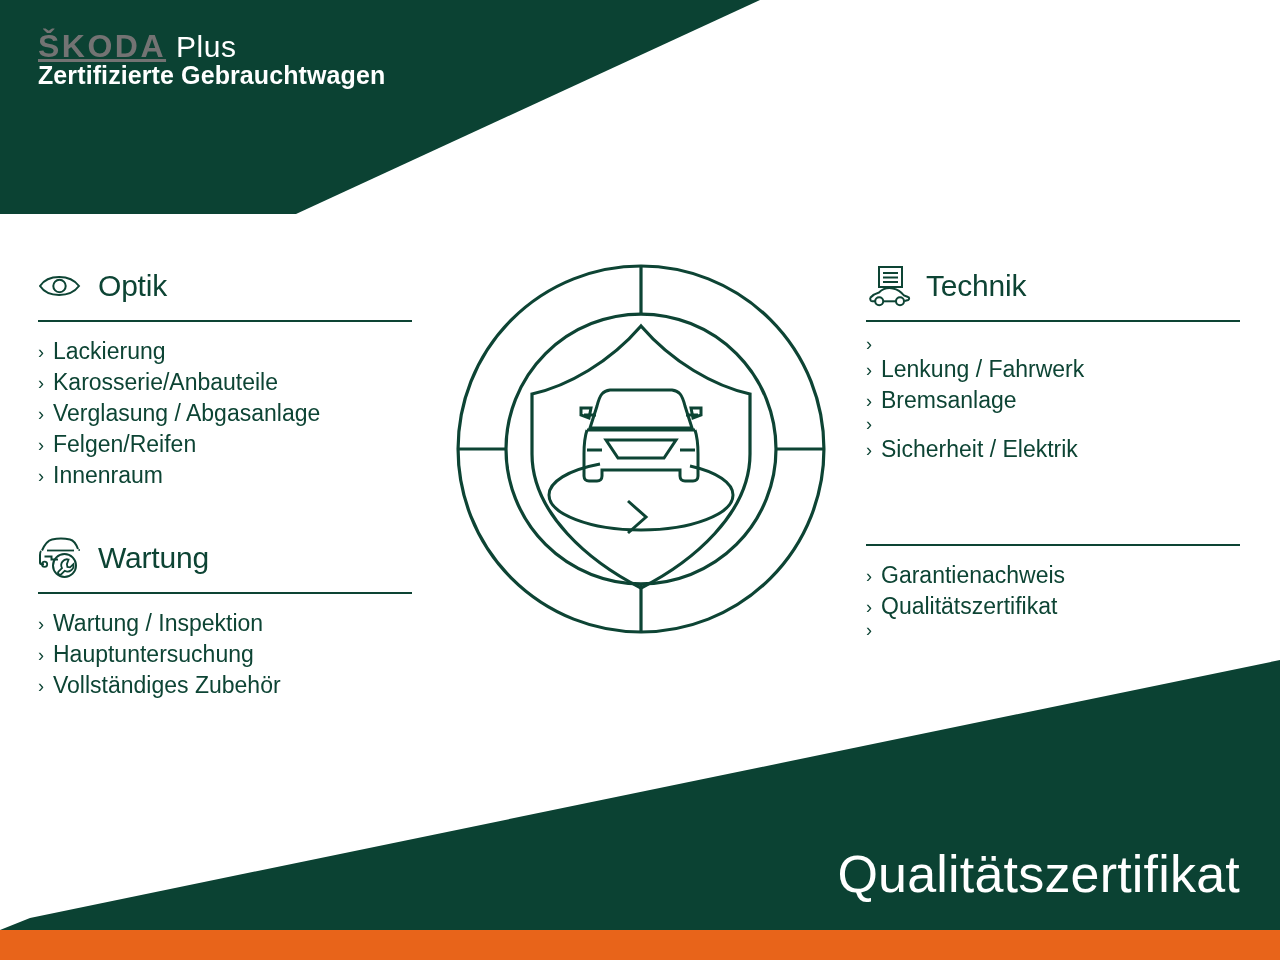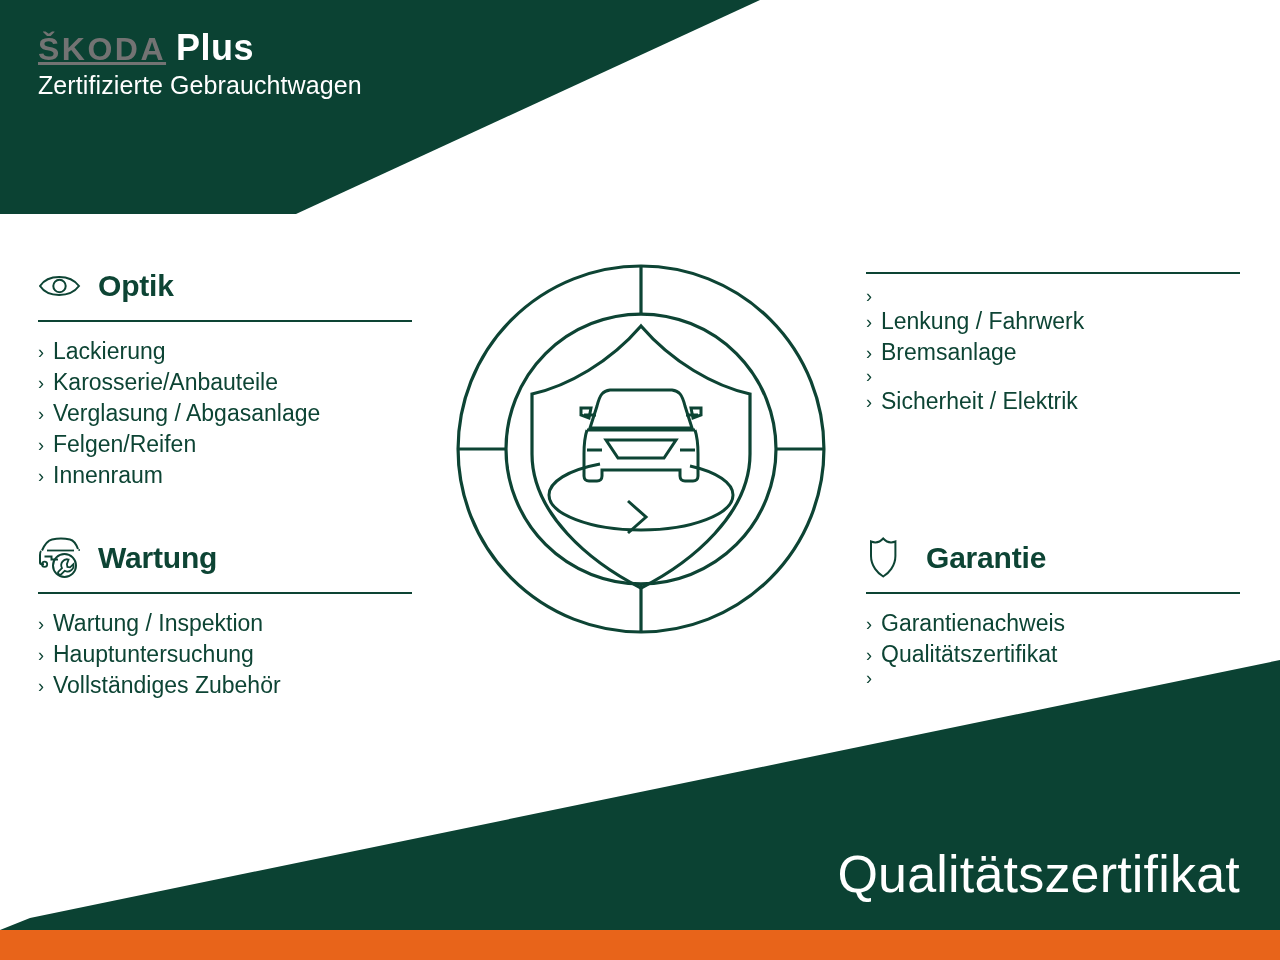--- a/index.html
+++ b/index.html
@@ -52,29 +52,28 @@
   }
   .logo-skoda {
     font-size: 32px;
     font-weight: 700;
     letter-spacing: 2.5px;
     color: #737373;
     font-family: "Liberation Sans", sans-serif;
     text-decoration: underline;
   }
   .logo-plus {
-    font-size: 36px;
-    font-weight: 700;
+    font-size: 30px;
+    font-weight: 400;
     color: #ffffff;
     letter-spacing: 0.5px;
   }
   .logo-sub {
-    margin-top: 6px;
     font-size: 25px;
-    font-weight: 400;
+    font-weight: 700;
     color: #ffffff;
     letter-spacing: 0.1px;
     line-height: 1.1;
   }
 
   
   .col {
     position: absolute;
     width: 376px;
   }
@@ -92,21 +91,21 @@
   .sec-icon {
     width: 46px;
     height: 44px;
     flex: 0 0 46px;
     display: flex;
     align-items: center;
     justify-content: flex-start;
   }
   .sec-title {
     font-size: 30px;
-    font-weight: 700;
+    font-weight: 400;
     color: #0d4434;
     letter-spacing: -0.2px;
     line-height: 1;
   }
   .sec-rule {
     height: 2px;
     background: #0d4434;
     width: 374px;
     margin-top: 10px;
   }
@@ -201,20 +200,34 @@
           <span>Felgen/Reifen</span>
         </li>
       <li>
           <span class="chev">›</span>
           <span>Innenraum</span>
         </li>
     </ul>
   </div>
 
   <div class="col col-right row-top">
+    <div class="sec-head">
+      <span class="sec-icon">
+        <svg width="46" height="46" viewBox="0 0 46 46" fill="none" stroke="#0d4434" stroke-width="2">
+          <path d="M13 4 H36 V24 H13 Z"></path>
+          <path d="M17 10 H32 M17 14.5 H32 M17 19 H32" stroke-width="1.8"></path>
+          <path d="M4 35 C6 33, 9 30.5, 13 29.5 C17 25.5, 22 24.5, 27 25.5 C32 26.5, 36 30, 38 32.5 L42 34 C43.4 34.4, 43.6 36.4, 42.2 37 L38.5 38"></path>
+          <path d="M4 35 L4.6 37.3 C4.8 38, 5.4 38.3, 6.2 38.3 L9 38.3"></path>
+          <path d="M17.5 38.3 H30"></path>
+          <circle cx="13.2" cy="38.3" r="4"></circle>
+          <circle cx="34" cy="38.3" r="4"></circle>
+        </svg>
+      </span>
+      <span class="sec-title">Technik</span>
+    </div>
     <div class="sec-rule"></div>
     <ul class="sec-list">
       <li>
           <span class="chev">›</span>
         </li>
       <li>
           <span class="chev">›</span>
           <span>Lenkung / Fahrwerk</span>
         </li>
       <li>
@@ -258,28 +271,20 @@
           <span>Hauptuntersuchung</span>
         </li>
       <li>
           <span class="chev">›</span>
           <span>Vollständiges Zubehör</span>
         </li>
     </ul>
   </div>
 
   <div class="col col-right row-bottom">
-    <div class="sec-head">
-      <span class="sec-icon">
-        <svg width="46" height="46" viewBox="0 0 46 46" fill="none" stroke="#0d4434" stroke-width="2">
-          <path d="M5 6.5 C10 8.5, 14.5 6.5, 17.2 3.5 C19.9 6.5, 24.4 8.5, 29.4 6.5 V21 C29.4 31, 22.5 38.5, 17.2 41.5 C11.9 38.5, 5 31, 5 21 Z"></path>
-        </svg>
-      </span>
-      <span class="sec-title">Garantie</span>
-    </div>
     <div class="sec-rule"></div>
     <ul class="sec-list">
       <li>
           <span class="chev">›</span>
           <span>Garantienachweis</span>
         </li>
       <li>
           <span class="chev">›</span>
           <span>Qualitätszertifikat</span>
         </li>

